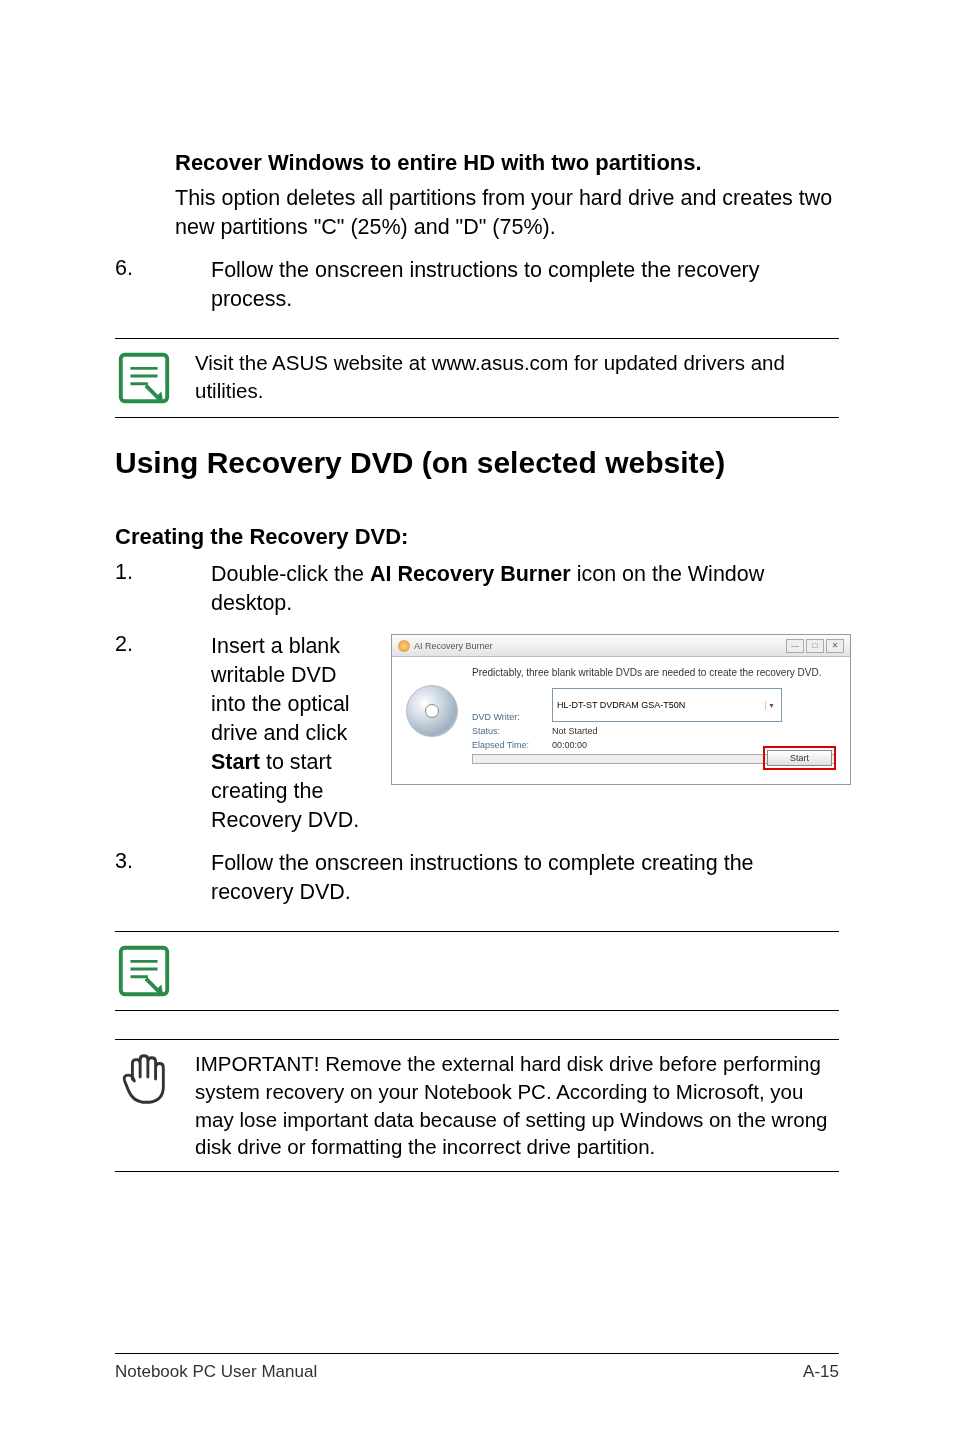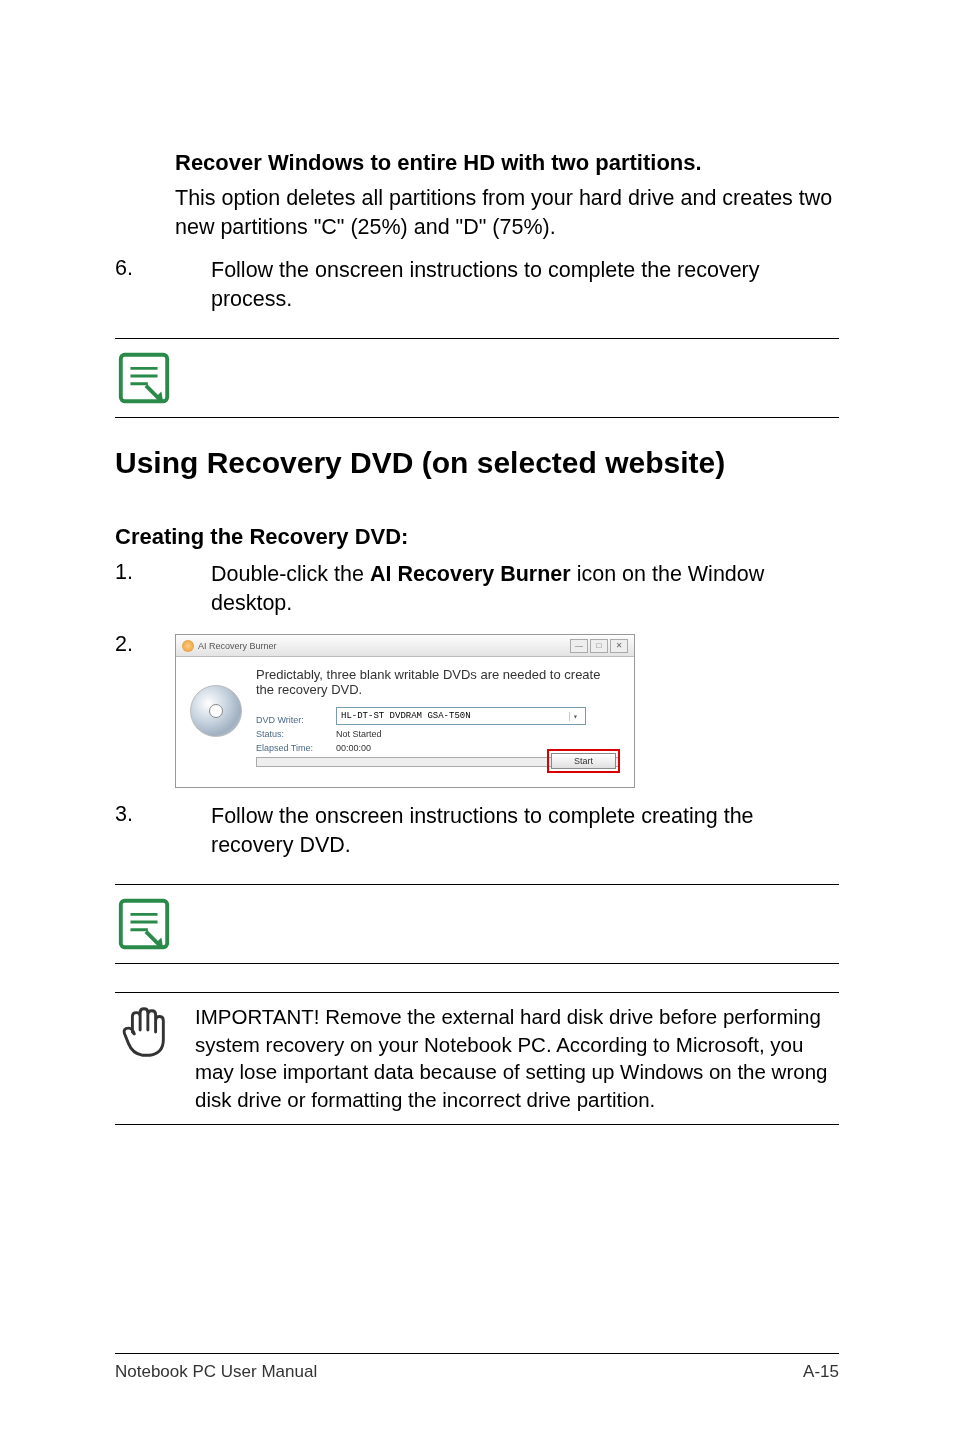--- a/index.html
+++ b/index.html
@@ -122,44 +122,43 @@
       position: absolute;
       width: 12px; height: 12px;
       background: #fff;
       border: 1px solid #888;
       border-radius: 50%;
       top: 50%; left: 50%;
       transform: translate(-50%, -50%);
     }
     .screenshot-fields { flex: 1; }
     .screenshot-msg {
-      font-size: 13px;
+      font-size: 10px;
       color: #333;
       margin-bottom: 10px;
     }
     .field-row {
       display: flex;
       align-items: flex-end;
       font-size: 9px;
       color: #4a6a8a;
       margin-bottom: 4px;
     }
     .field-label { width: 80px; }
     .field-value { color: #333; }
     .dropdown {
       border: 1px solid #7a9ab0;
       background: #fff;
-      padding: 3px 4px;
-      width: 250px;
+      padding: 11px 4px;
+      width: 230px;
       display: flex;
       justify-content: space-between;
       align-items: center;
       font-size: 9px;
       color: #000;
-      font-family: Liberation Mono, monospace;
     }
     .dropdown-arrow {
       width: 12px;
       text-align: center;
       border-left: 1px solid #ccc;
       color: #555;
       font-size: 8px;
     }
     .progress-bar {
       height: 10px;
@@ -214,36 +213,40 @@
   <div class="list-content">Follow the onscreen instructions to complete the recovery process.</div>
 </div>
 
 <div class="note-box">
   <svg class="note-icon" viewBox="0 0 60 60">
     <rect x="6" y="6" width="48" height="48" rx="4" fill="none" stroke="#2a8a4a" stroke-width="4"></rect>
     <path d="M16 20 L44 20 M16 28 L44 28 M16 36 L34 36" stroke="#2a8a4a" stroke-width="3" fill="none"></path>
     <path d="M32 38 L48 54" stroke="#2a8a4a" stroke-width="4" fill="none"></path>
     <path d="M42 50 L50 56 L48 44" fill="#2a8a4a"></path>
   </svg>
+  <div class="note-text">Visit the ASUS website at www.asus.com for updated drivers and utilities.</div>
 </div>
 
 <h2 class="major-heading">Using Recovery DVD (on selected website)</h2>
 
 <div class="sub-heading">Creating the Recovery DVD:</div>
 
 <div class="list-item">
   <div class="list-num">1.</div>
   <div class="list-content">
     <span>Double-click the </span><span class="bold">AI Recovery Burner</span><span> icon on the Window desktop.</span>
   </div>
 </div>
 
 <div class="list-item">
   <div class="list-num">2.</div>
   <div class="flex-row">
+    <div class="list-content" style="width:160px;flex:none;">
+      <span>Insert a blank writable DVD into the optical drive and click </span><span class="bold">Start</span><span> to start creating the Recovery DVD.</span>
+    </div>
 
     <div class="screenshot">
       <div class="screenshot-titlebar">
         <div class="titlebar-left">
           <div class="app-icon"></div>
           <span>AI Recovery Burner</span>
         </div>
         <div class="win-btns">
           <div class="win-btn">—</div>
           <div class="win-btn">□</div>

